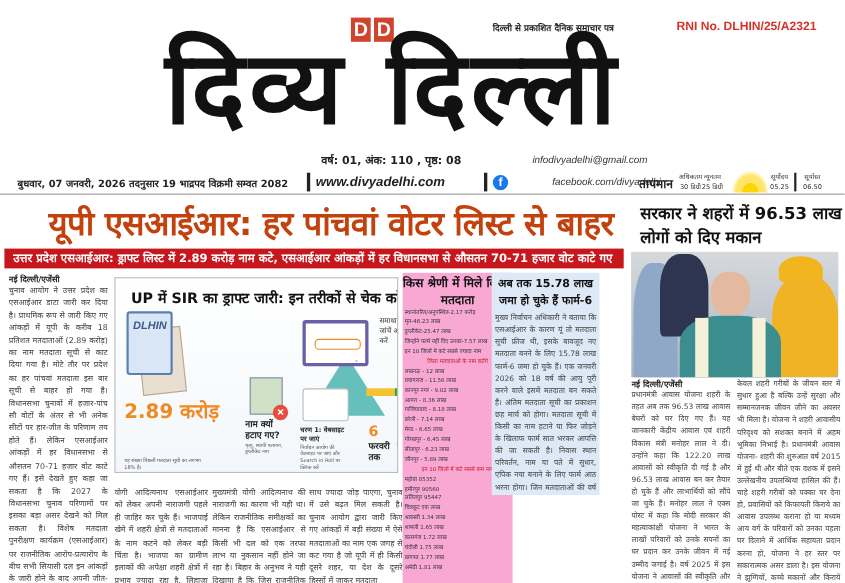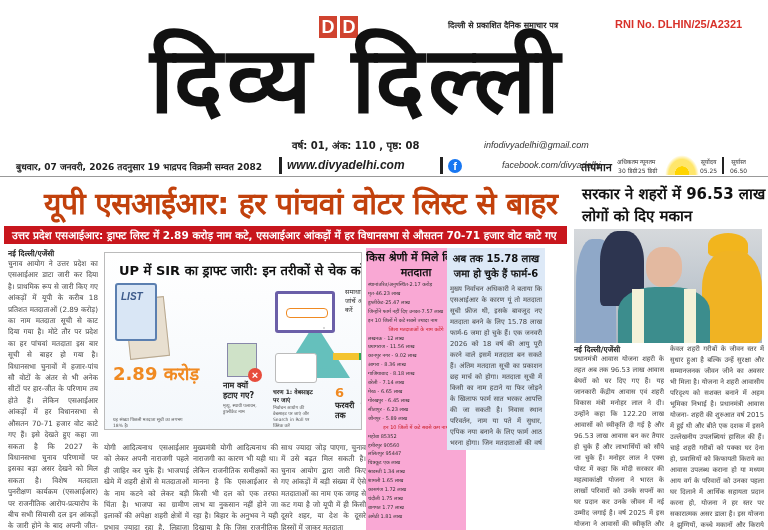--- a/index.html
+++ b/index.html
@@ -130,21 +130,21 @@
 
 <div class="left-col">
   <div class="byline">नई दिल्ली/एजेंसी</div>
   <div class="col-text">चुनाव आयोग ने उत्तर प्रदेश का एसआईआर डाटा जारी कर दिया है। प्राथमिक रूप से जारी किए गए आंकड़ों में यूपी के करीब 18 प्रतिशत मतदाताओं (2.89 करोड़) का नाम मतदाता सूची से काट दिया गया है। मोटे तौर पर प्रदेश का हर पांचवां मतदाता इस बार सूची से बाहर हो गया है। विधानसभा चुनावों में हजार-पांच सौ वोटों के अंतर से भी अनेक सीटों पर हार-जीत के परिणाम तय होते हैं। लेकिन एसआईआर आंकड़ों में हर विधानसभा से औसतन 70-71 हजार वोट काटे गए हैं। इसे देखते हुए कहा जा सकता है कि 2027 के विधानसभा चुनाव परिणामों पर इसका बड़ा असर देखने को मिल सकता है। विशेष मतदाता पुनरीक्षण कार्यक्रम (एसआईआर) पर राजनीतिक आरोप-प्रत्यारोप के बीच सभी सियासी दल इन आंकड़ों के जारी होने के बाद अपनी जीत-हार को लेकर गुणा-भाग करने में जुट गए हैं। सभी दल यह समझने की कोशिश कर रहे हैं कि एसआईआर के बाद नए समीकरणों में यह किसके लिए लाभ और किसके लिए नुकसान का सौदा साबित होगा।</div>
 </div>
 
 <div class="infographic">
   <div class="ig-title">UP में SIR का ड्राफ्ट जारी: इन तरीकों से चेक करें अपना नाम</div>
   <div class="cards"></div>
   <div class="list-doc">
-      <span>LIST</span>
+      <span>DLHIN</span>
     </div>
   <div class="big-num">2.89 करोड़</div>
   <div class="small-note" style="left:8px; top:164px; width:70px;">यह संख्या पिछली मतदाता सूची का लगभग 18% है।</div>
 
   <div class="cross-icon"></div>
   <div class="why-title" style="width:40px">नाम क्यों हटाए गए?</div>
   <div class="small-note" style="left:118px; top:150px; width:42px;">मृत्यु, स्थायी पलायन, डुप्लीकेट नाम</div>
 
   <div class="triangle"></div>
   <div class="monitor"></div>

